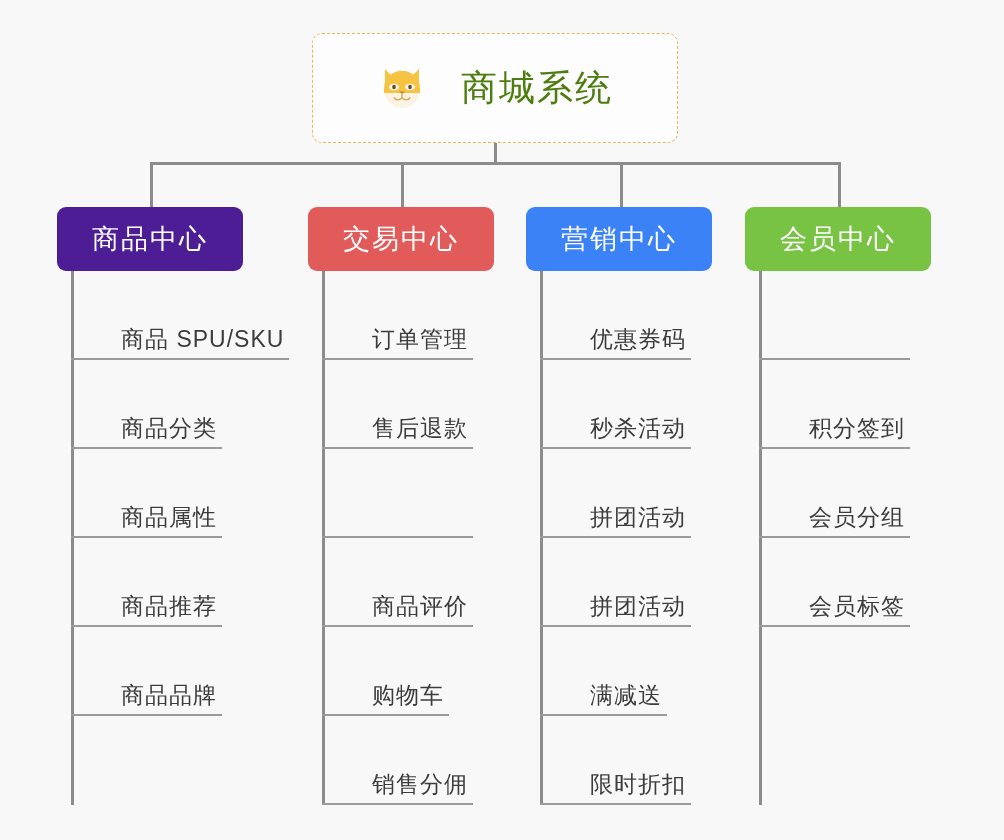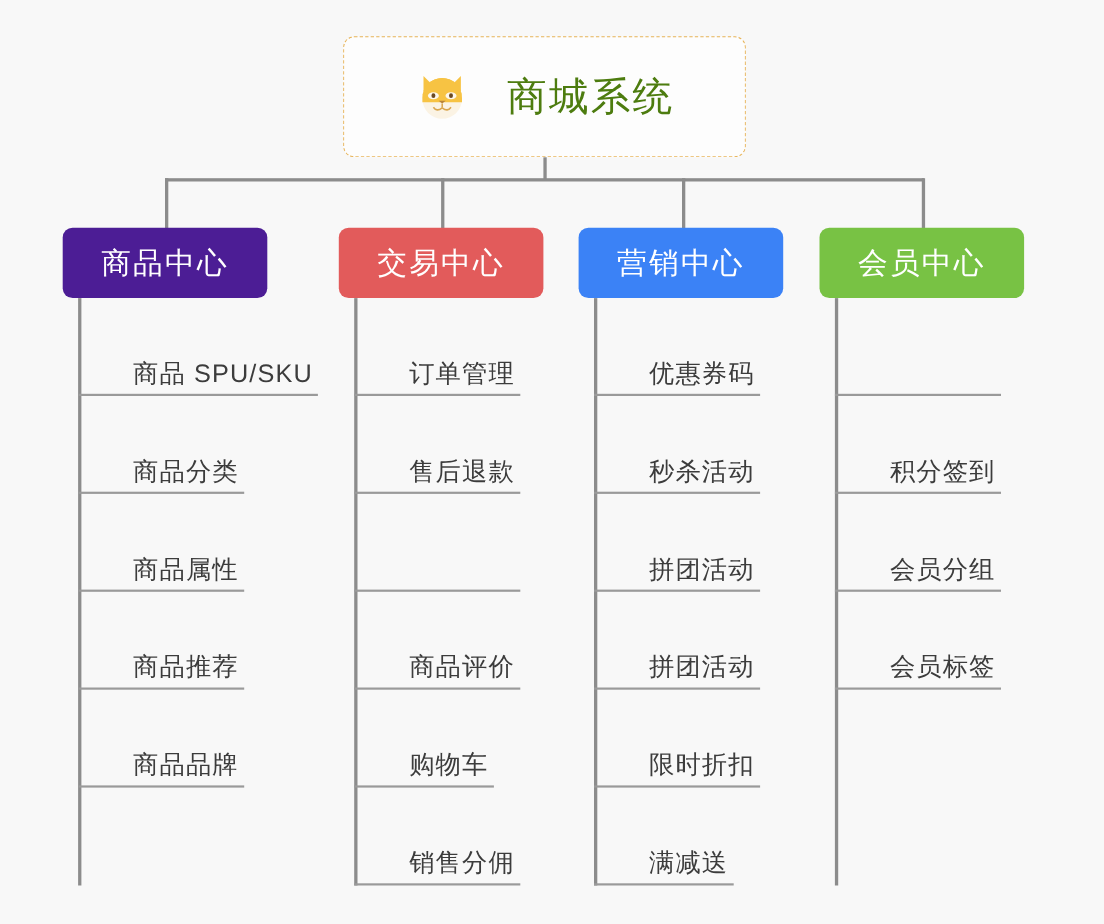--- a/index.html
+++ b/index.html
@@ -230,26 +230,26 @@
         </div>
       <div class="leaf">
           <span class="leaf-label">拼团活动</span>
           <span class="leaf-underline" style="width: 151px;"></span>
         </div>
       <div class="leaf">
           <span class="leaf-label">拼团活动</span>
           <span class="leaf-underline" style="width: 151px;"></span>
         </div>
       <div class="leaf">
-          <span class="leaf-label">限时折扣</span>
-          <span class="leaf-underline" style="width: 151px;"></span>
-        </div>
-      <div class="leaf">
           <span class="leaf-label">满减送</span>
           <span class="leaf-underline" style="width: 127px;"></span>
+        </div>
+      <div class="leaf">
+          <span class="leaf-label">限时折扣</span>
+          <span class="leaf-underline" style="width: 151px;"></span>
         </div>
     </div>
   </div>
 
   <div class="column" style="left:745px;">
     <div class="cat-header" style="background: rgb(120, 194, 68);">
       <span>会员中心</span>
     </div>
     <div class="trunk" style="height: 534px; background: rgb(140, 140, 140);"></div>
     <div class="leaf-list">

